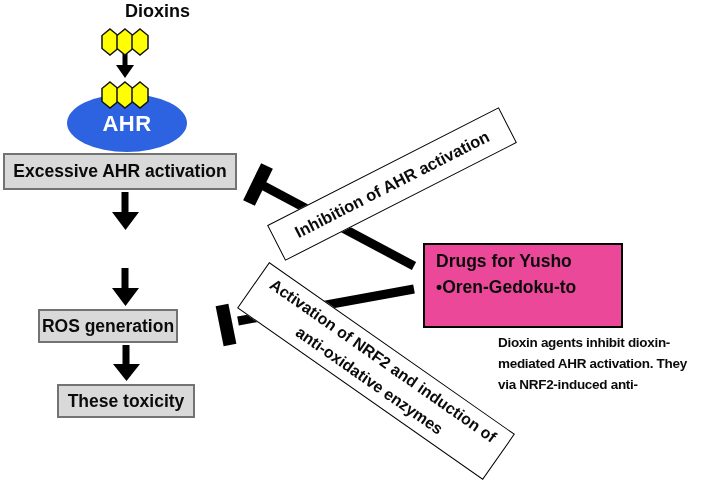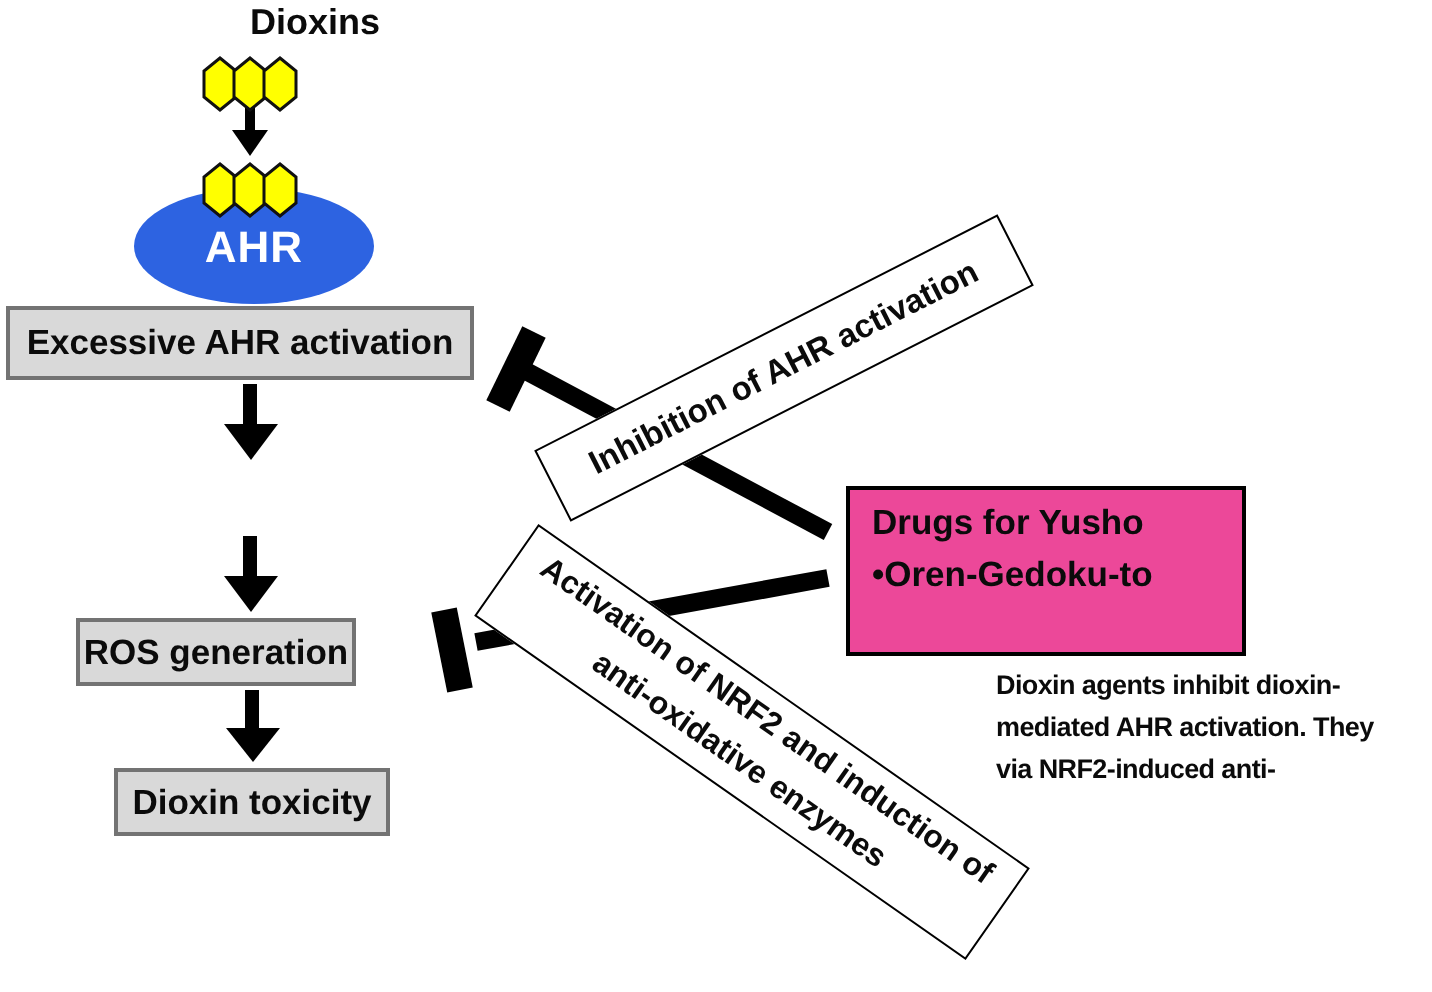--- a/index.html
+++ b/index.html
@@ -96,21 +96,21 @@
       <polygon points="38,0 46,6.5 46,19.5 38,26 30,19.5 30,6.5"></polygon>
     </g>
   </svg>
 
   <div class="abs z2 diox-label">Dioxins</div>
 
   <div class="abs z2 ahr-label">AHR</div>
 
   <div id="flow-box-0" class="abs z2 flow-box">Excessive AHR activation</div>
   <div id="flow-box-2" class="abs z2 flow-box">ROS generation</div>
-  <div id="flow-box-3" class="abs z2 flow-box">Dioxin toxicity</div>
+  <div id="flow-box-3" class="abs z2 flow-box">These toxicity</div>
 
   <div id="rot-inhibition" class="abs z2 rot-box">
     <span>Inhibition of AHR activation</span>
   </div>
 
   <div id="rot-nrf2" class="abs z2 rot-box">
     <span class="inner">Activation of NRF2 and induction of anti-oxidative enzymes</span>
   </div>
 
   <div id="drugs-box" class="abs z2">

